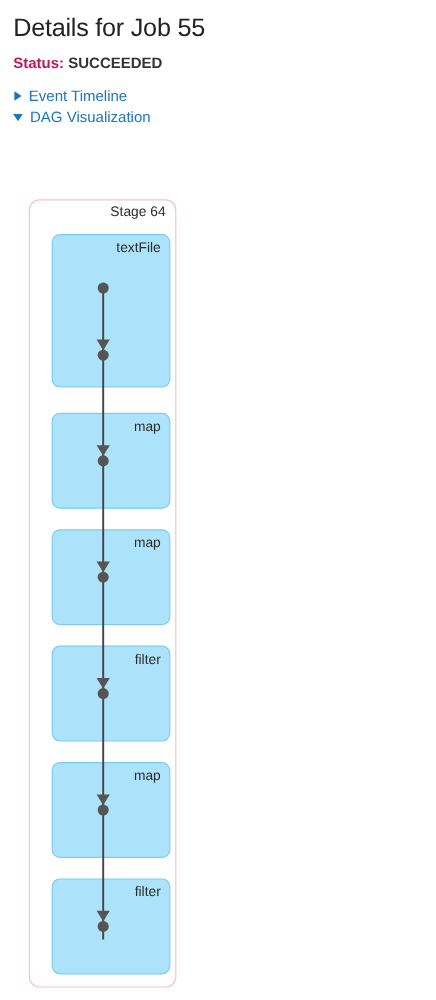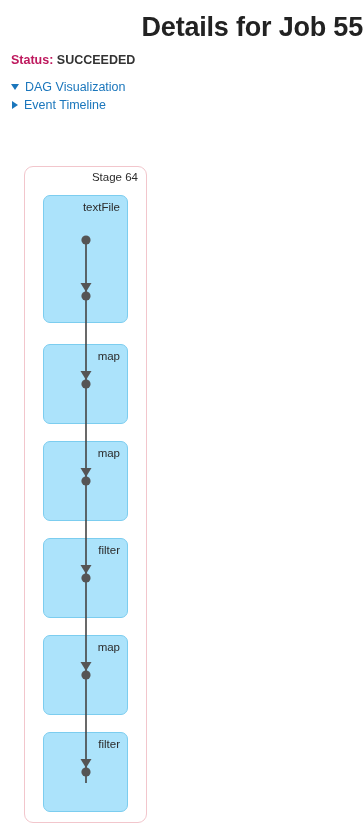--- a/index.html
+++ b/index.html
@@ -10,27 +10,26 @@
   body {
     width: 363px;
     height: 833px;
     font-family: "Liberation Sans", sans-serif;
     color: #202020;
     overflow: hidden;
     position: relative;
   }
 
   .page-title {
-    font-size: 27px;
-    font-weight: bold;
+    font-size: 21px;
+    font-weight: normal;
     color: #222222;
     margin: 0;
     padding: 12px 0 0 11px;
     letter-spacing: -0.2px;
-    text-align: right;
   }
 
   .meta-block {
     padding: 9px 0 0 11px;
     font-size: 12.5px;
     line-height: 17px;
   }
   .meta-row { white-space: nowrap; }
   .meta-key-dark {
     font-weight: bold;
@@ -100,21 +99,21 @@
     right: 8px;
     top: 4px;
     font-size: 11.5px;
     color: #2b2b2b;
     white-space: nowrap;
   }
 
   .node {
     position: absolute;
     left: 43px;
-    width: 85px;
+    width: 99px;
     box-sizing: border-box;
     background: #ace3fb;
     border: 1.4px solid #7ccdef;
     border-radius: 7px;
     pointer-events: auto;
   }
   .node-label {
     position: absolute;
     right: 7px;
     top: 5px;
@@ -140,26 +139,26 @@
 
 <div class="meta-block">
   <div class="meta-row">
     <span class="meta-key-dark">Status:</span>
     <span class="meta-val">SUCCEEDED</span>
   </div>
 </div>
 
 <div class="toggle-list">
   <div class="toggle-row">
+    <span class="tri tri-right"></span>
+    <span class="toggle-label">Event Timeline</span>
+  </div>
+  <div class="toggle-row">
     <span class="tri tri-down"></span>
     <span class="toggle-label">DAG Visualization</span>
-  </div>
-  <div class="toggle-row">
-    <span class="tri tri-right"></span>
-    <span class="toggle-label">Event Timeline</span>
   </div>
 </div>
 
 <div class="dag-area">
 
   <div class="stage-container">
     <span class="stage-label">Stage 64</span>
   </div>
 
   <div class="node" style="top:195px;height:128px;">

